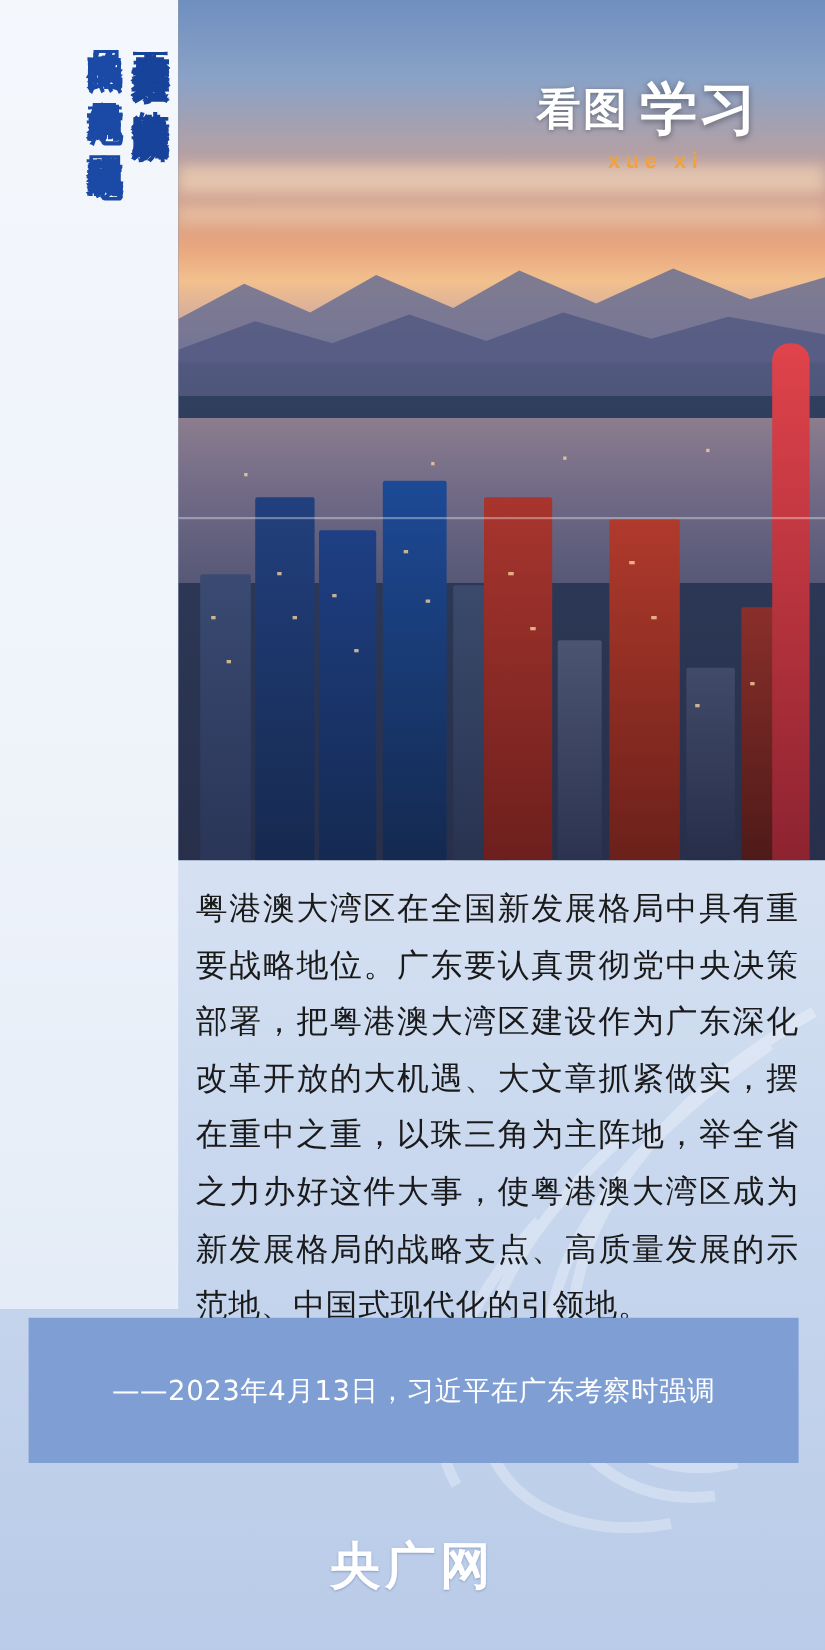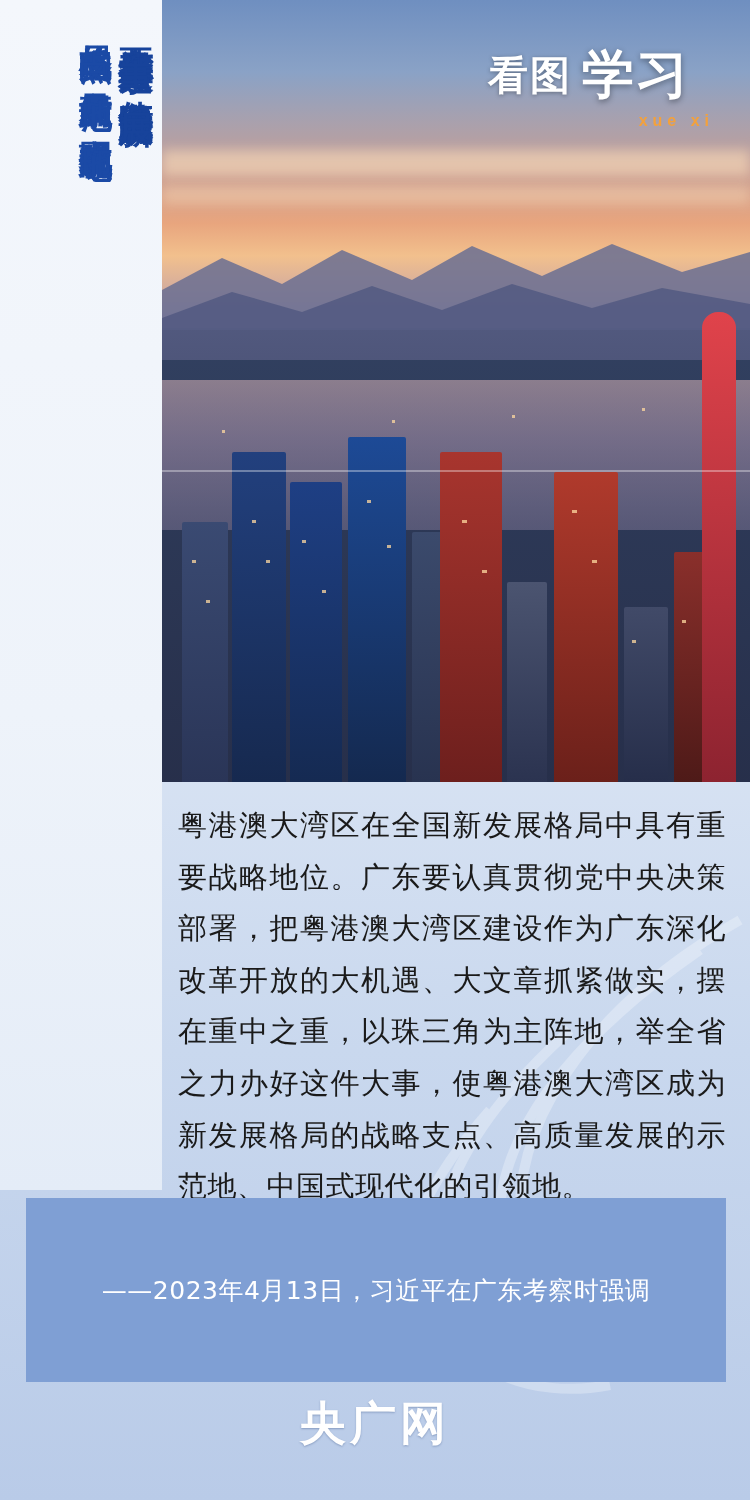--- a/index.html
+++ b/index.html
@@ -125,43 +125,44 @@
     top: 40px;
     width: 250px;
     text-align: center;
     color: #ffffff;
   }
   .logo-row {
     display: flex;
     align-items: center;
     justify-content: center;
     gap: 10px;
+    margin-top: 24px;
   }
   .logo-kantu {
     font-family: "DejaVu Sans", "Liberation Sans", sans-serif;
     font-weight: bold;
     font-size: 40px;
     letter-spacing: 2px;
     text-shadow: 0 1px 4px rgba(0,0,0,.35);
   }
   .logo-xuexi {
     font-family: "DejaVu Serif", "Liberation Serif", serif;
     font-weight: bold;
     font-size: 52px;
     letter-spacing: 2px;
     text-shadow: 0 2px 6px rgba(0,0,0,.4);
   }
   .logo-pinyin {
     margin-top: 2px;
     font-family: "Liberation Sans", sans-serif;
-    font-size: 16px;
+    font-size: 20px;
     letter-spacing: 5px;
     color: #f3a13c;
     font-weight: bold;
-    text-align: right;
+    text-align: center;
     padding-left: 14px;
   }
 
   
   .body-text {
     position: absolute;
     left: 178px;
     top: 800px;
     width: 548px;
     font-family: "DejaVu Sans", "Liberation Sans", sans-serif;
@@ -172,21 +173,21 @@
     text-justify: inter-ideograph;
     letter-spacing: .5px;
   }
 
   
   .source-bar {
     position: absolute;
     left: 26px;
     top: 1198px;
     width: 700px;
-    height: 184px;
+    height: 132px;
     background: #7f9fd4;
     display: flex;
     align-items: center;
     justify-content: center;
   }
   .source-text {
     font-family: "DejaVu Sans", "Liberation Sans", sans-serif;
     font-size: 25px;
     color: #ffffff;
     letter-spacing: .5px;

